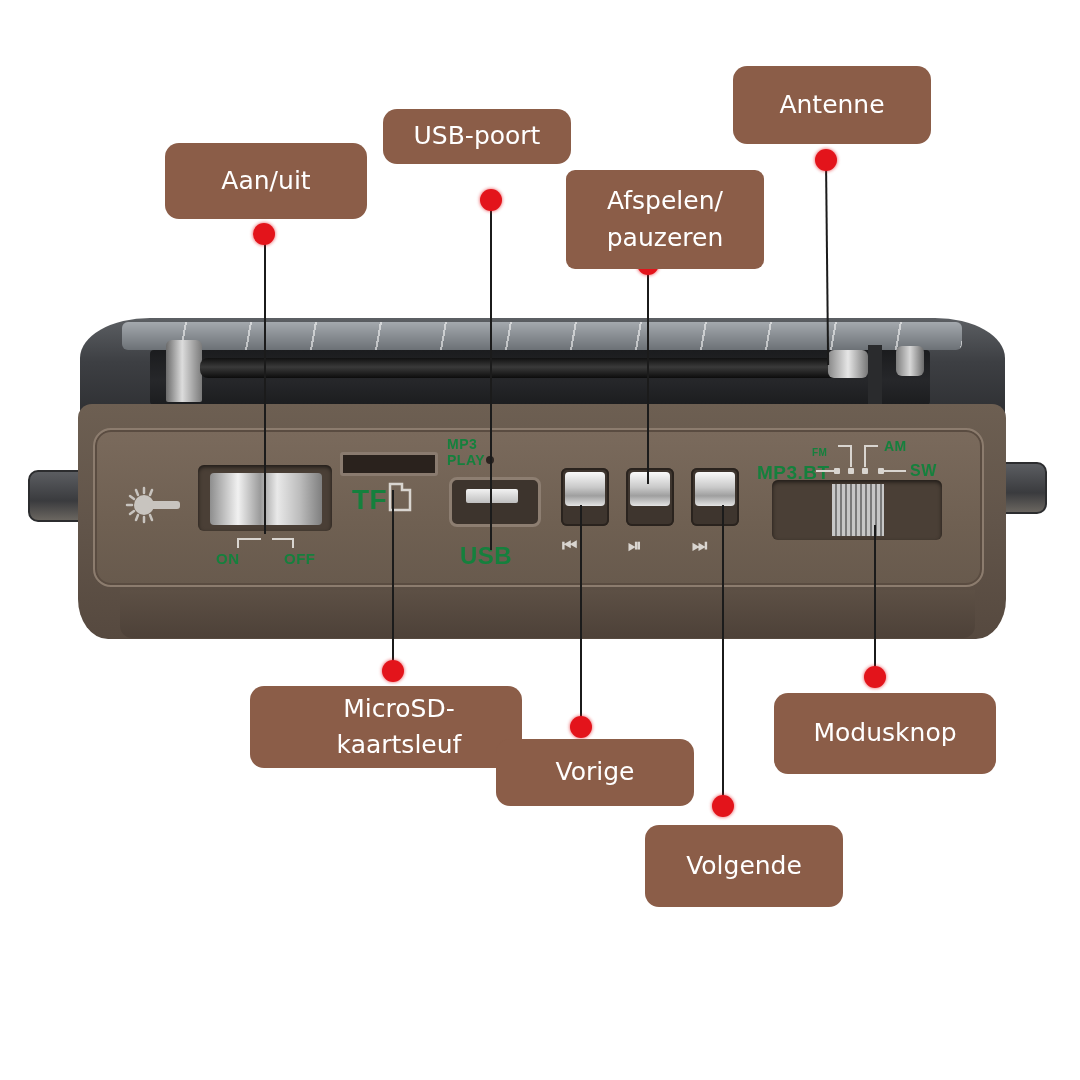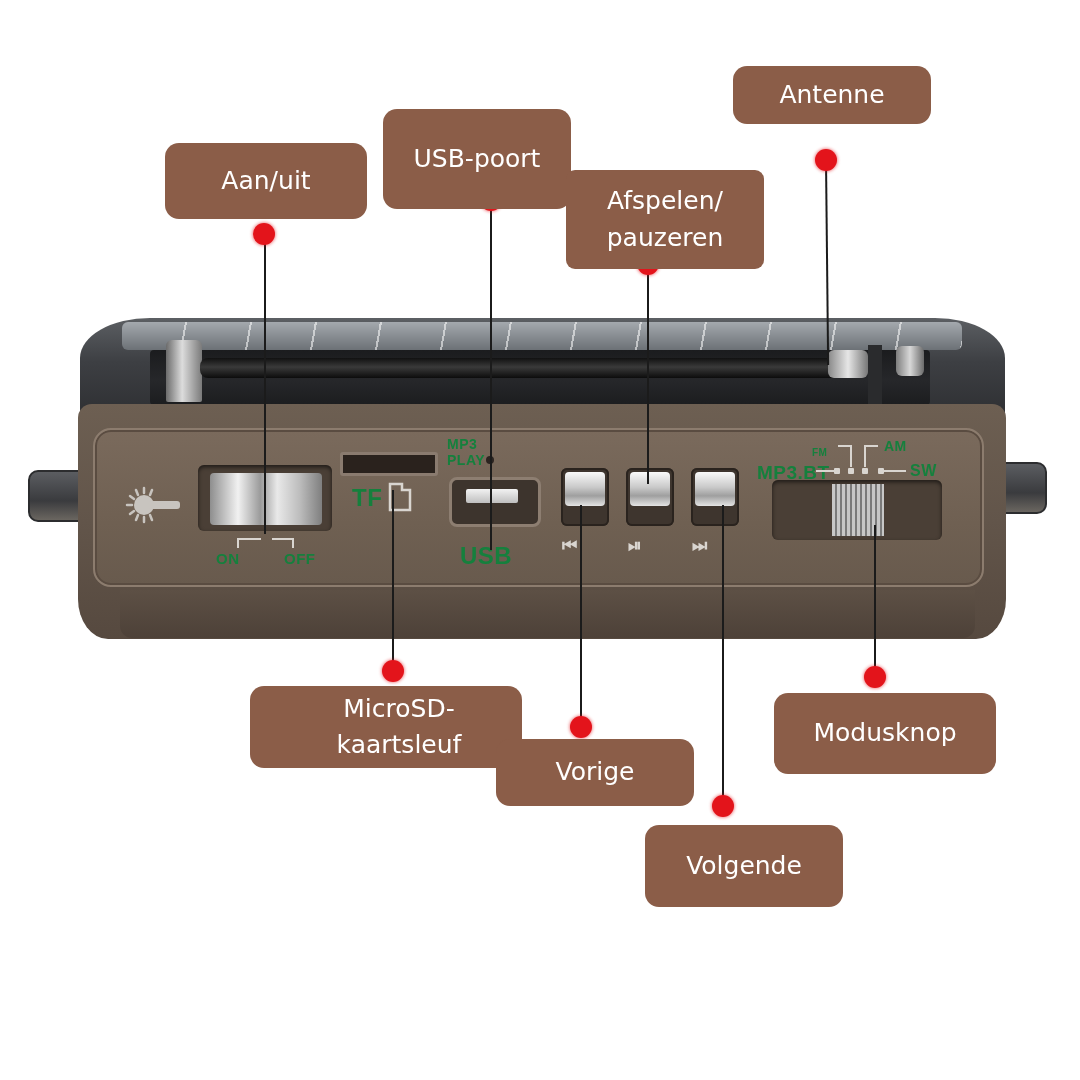--- a/index.html
+++ b/index.html
@@ -120,21 +120,21 @@
       <div class="slider-knob" style="left:12px;top:8px;width:112px;height:52px;"></div>
     </div>
     <div class="line-mark" style="left:237px;top:538px;width:2px;height:10px;"></div>
     <div class="line-mark" style="left:237px;top:538px;width:24px;height:2px;"></div>
     <div class="line-mark" style="left:272px;top:538px;width:22px;height:2px;"></div>
     <div class="line-mark" style="left:292px;top:538px;width:2px;height:10px;"></div>
     <div class="marking" style="left:216px;top:550px;font-size:15px;">ON</div>
     <div class="marking" style="left:284px;top:550px;font-size:15px;">OFF</div>
 
     <div class="sd-slot"></div>
-    <div class="marking" style="left:352px;top:484px;font-size:24px;">TF</div>
+    <div class="marking" style="left:352px;top:484px;font-size:28px;">TF</div>
     <svg style="position:absolute;left:388px;top:482px;width:24px;height:30px;" viewBox="0 0 24 30">
       <path d="M2 2 H14 V8 H22 V28 H2 Z" fill="none" stroke="#d9d5d0" stroke-width="2.5"></path>
     </svg>
 
     <div class="marking" style="left:447px;top:436px;font-size:14px;">MP3 PLAY</div>
     <div class="mp3-led"></div>
     <div class="usb-port">
         <div class="usb-tongue"></div>
       </div>
     <div class="marking" style="left:460px;top:530px;font-size:24px;margin-top:12px;">USB</div>
@@ -185,23 +185,23 @@
   <div class="pin" style="left:264px;top:234px;"></div>
   <div class="pin" style="left:491px;top:200px;"></div>
   <div class="pin" style="left:648px;top:264px;"></div>
   <div class="pin" style="left:826px;top:160px;"></div>
   <div class="pin" style="left:393px;top:671px;"></div>
   <div class="pin" style="left:581px;top:727px;"></div>
   <div class="pin" style="left:723px;top:806px;"></div>
   <div class="pin" style="left:875px;top:677px;"></div>
 
   <div class="label" style="left:165px;top:143px;width:202px;height:76px;">Aan/uit</div>
-  <div class="label" style="left:383px;top:109px;width:188px;height:100px;">USB-poort</div>
+  <div class="label" style="left:383px;top:109px;width:188px;height:55px;">USB-poort</div>
   <div class="label" style="left:566px;top:170px;width:198px;height:99px;border-radius:9px;">Afspelen/
 pauzeren</div>
-  <div class="label" style="left:733px;top:66px;width:198px;height:58px;">Antenne</div>
+  <div class="label" style="left:733px;top:66px;width:198px;height:78px;">Antenne</div>
   <div class="label" style="left:250px;top:686px;width:246px;height:82px;padding-left:26px;">MicroSD-
 kaartsleuf</div>
   <div class="label" style="left:496px;top:739px;width:198px;height:67px;">Vorige</div>
   <div class="label" style="left:645px;top:825px;width:198px;height:82px;">Volgende</div>
   <div class="label" style="left:774px;top:693px;width:222px;height:81px;">Modusknop</div>
 
 </div>
 
 </body></html>

